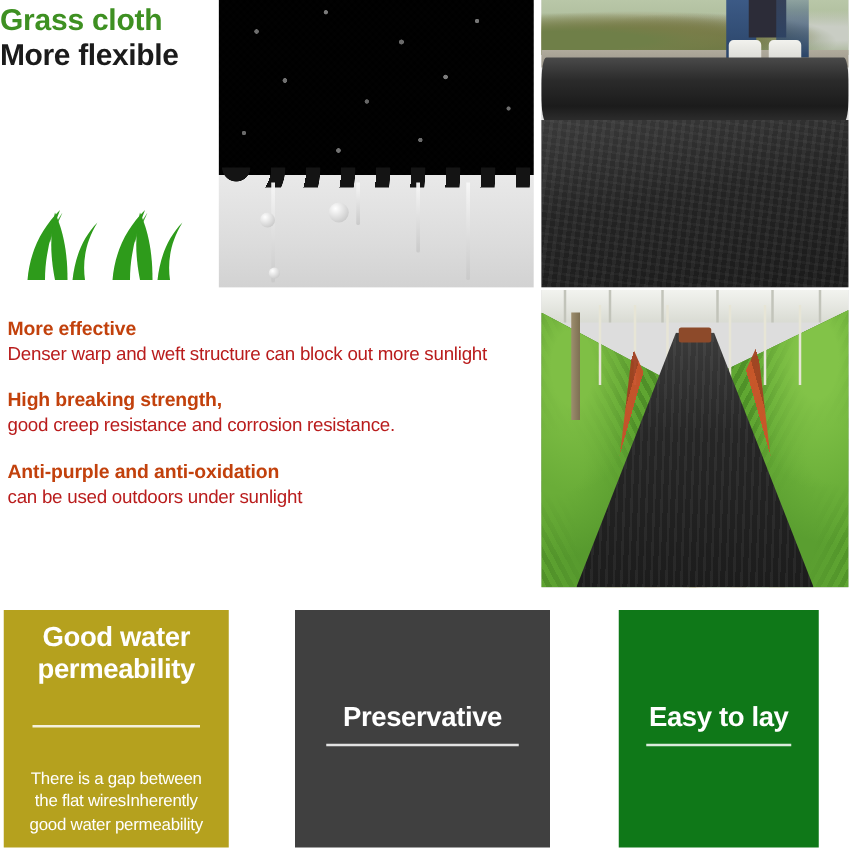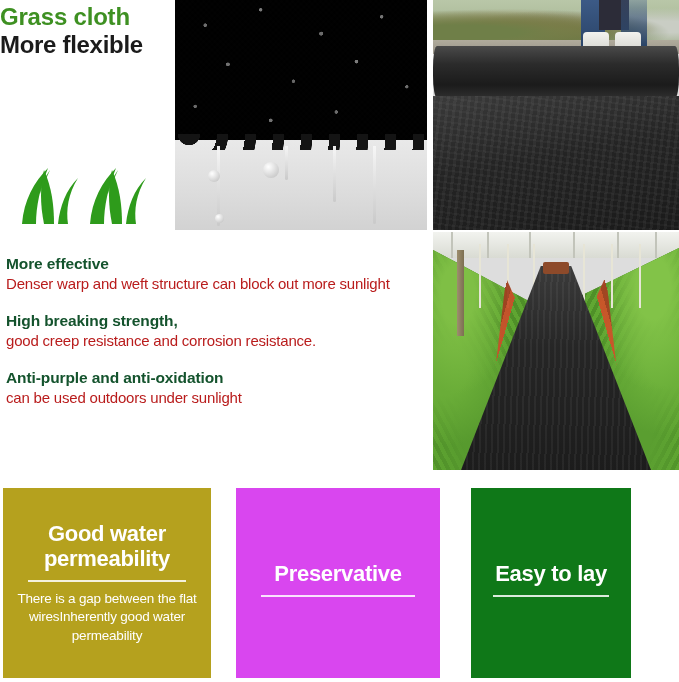--- a/index.html
+++ b/index.html
@@ -13,21 +13,21 @@
                padding-right:4px;letter-spacing:-0.2px;}
   .title-more{font-size:24px;font-weight:bold;color:#1b1b1b;line-height:1.14;
               padding-right:4px;letter-spacing:-0.3px;}
 
   
   .grass-icon{position:absolute;left:14px;top:160px;width:140px;height:66px;}
 
   
   .features{position:absolute;left:6px;top:254px;width:424px;}
   .feature{margin-bottom:17px;}
-  .feature-head{font-size:15.5px;font-weight:bold;color:#14532d;line-height:1.3;
+  .feature-head{font-size:15.5px;font-weight:bold;color:#c2410c;line-height:1.3;
                 letter-spacing:-0.1px;}
   .feature-body{font-size:15px;color:#b91c1c;line-height:1.33;letter-spacing:-0.2px;}
 
   
   .photo{position:absolute;overflow:hidden;background:#ddd;}
 
   
   #photo-fabric{left:175px;top:0;width:252px;height:230px;background:#efefef;}
   .fab-dark{position:absolute;left:0;top:0;width:100%;height:140px;
             background:
@@ -120,23 +120,23 @@
     clip-path:polygon(0 60%,42% 0,60% 100%,0 100%);opacity:.95;}
   .gh-trunk{position:absolute;left:24px;top:18px;width:7px;height:86px;
     background:linear-gradient(90deg,#9d8e6e,#7d6f52);}
   .gh-far{position:absolute;left:50%;top:30px;transform:translateX(-50%);
     width:26px;height:12px;background:#8d4a2a;border-radius:2px;}
 
   
   .card{position:absolute;top:488px;height:190px;color:#fff;
         display:flex;flex-direction:column;align-items:center;justify-content:center;
         text-align:center;padding:0 14px;box-sizing:border-box;}
-  #card-0{left:3px;width:208px;}
+  #card-0{left:3px;width:180px;gap:24px;}
   #card-1{left:236px;width:204px;}
-  #card-2{left:471px;width:160px;}
+  #card-2{left:495px;width:160px;}
   .card-title{font-size:22px;font-weight:bold;line-height:1.14;letter-spacing:-0.3px;}
   .card-rule{width:88%;height:2px;background:rgba(255,255,255,.85);margin:9px 0 8px;}
   .card-body{font-size:13.5px;line-height:1.35;letter-spacing:-0.2px;}
 </style>
 </head>
 <body>
 
 <div class="canvas">
 
   <div class="title-block">
@@ -225,21 +225,21 @@
     <div class="gh-aisle"></div>
     <div class="gh-far"></div>
   </div>
 
   <div class="card" id="card-0" style="background: rgb(181, 161, 30);">
     <div class="card-title">Good water permeability</div>
     <div class="card-rule"></div>
     <div class="card-body">There is a gap between the flat wiresInherently good water permeability</div>
   </div>
 
-  <div class="card" id="card-1" style="background: #d946ef;">
+  <div class="card" id="card-1" style="background: #404040;">
     <div class="card-title">Preservative</div>
     <div class="card-rule"></div>
   </div>
 
   <div class="card" id="card-2" style="background: rgb(15, 120, 24);">
     <div class="card-title">Easy to lay</div>
     <div class="card-rule"></div>
   </div>
 
 </div>

